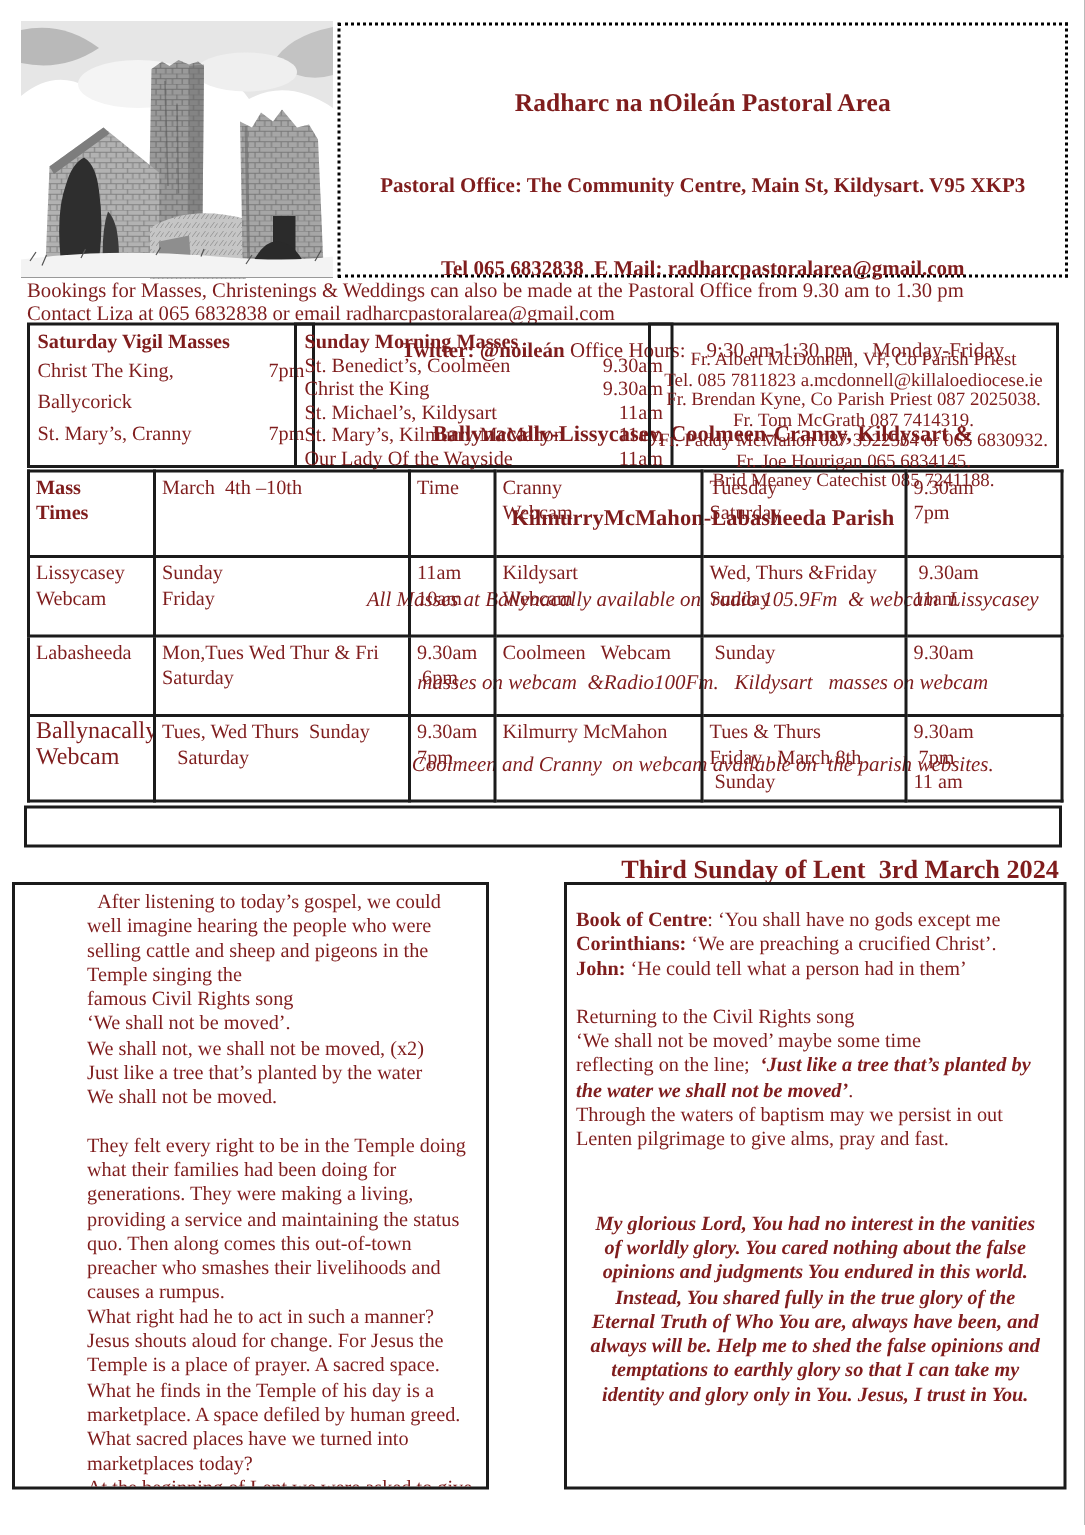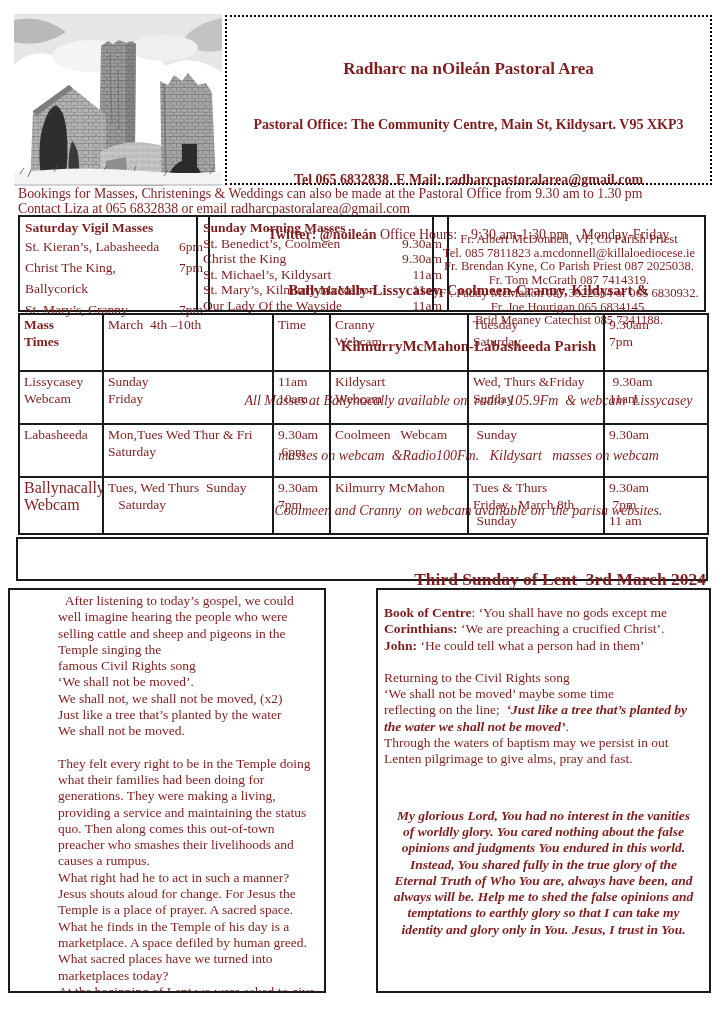--- a/index.html
+++ b/index.html
@@ -46,21 +46,21 @@
     font-size:13.5px; line-height:16.5px; white-space:pre-wrap; overflow:hidden;
   }
   tr:nth-child(1) td { height:57px; }
   tr:nth-child(2) td { height:53px; }
   tr:nth-child(3) td { height:53px; }
   tr:nth-child(4) td { height:57px; }
   tr:first-child td:first-child { font-weight:bold; }
   tr:nth-child(4) td:first-child { font-size:16px; }
   
   .banner {
-    position:absolute; left:16px; top:537px; width:692px; height:44px;
+    position:absolute; left:16px; top:537px; width:692px; height:28px;
     border:2px solid #1b1b1b; text-align:right;
     font-size:17.5px; font-weight:bold; padding-top:9px; white-space:pre-wrap;
   }
   
   .article {
     position:absolute; top:588px; height:405px; border:2px solid #1b1b1b;
     font-size:13.5px; line-height:16.3px; padding:3px 6px; overflow:hidden;
   }
   .article-left  { left:8px;  width:318px;padding-left:48px; }
   .article-right { left:376px; width:335px; }
@@ -133,24 +133,20 @@
     <div class="hb-ital">masses on webcam  &amp;Radio100Fm.   Kildysart   masses on webcam</div>
     <div class="hb-ital">Coolmeen and Cranny  on webcam available on  the parish websites.</div>
   </div>
 
   <div class="booking">Bookings for Masses, Christenings &amp; Weddings can also be made at the Pastoral Office from 9.30 am to 1.30 pm
 Contact Liza at 065 6832838 or email radharcpastoralarea@gmail.com</div>
 
   <div class="tri-box vigil-box">
     <div class="box-title">Saturday Vigil Masses</div>
     <div>
-        <div class="mass-row">
-          <span>St. Kieran’s, Labasheeda</span>
-          <span>6pm</span>
-        </div>
         <div class="mass-row">
           <span>Christ The King, Ballycorick</span>
           <span>7pm</span>
         </div>
         <div class="mass-row">
           <span>St. Mary’s, Cranny</span>
           <span>7pm</span>
         </div>
       </div>
   </div>

